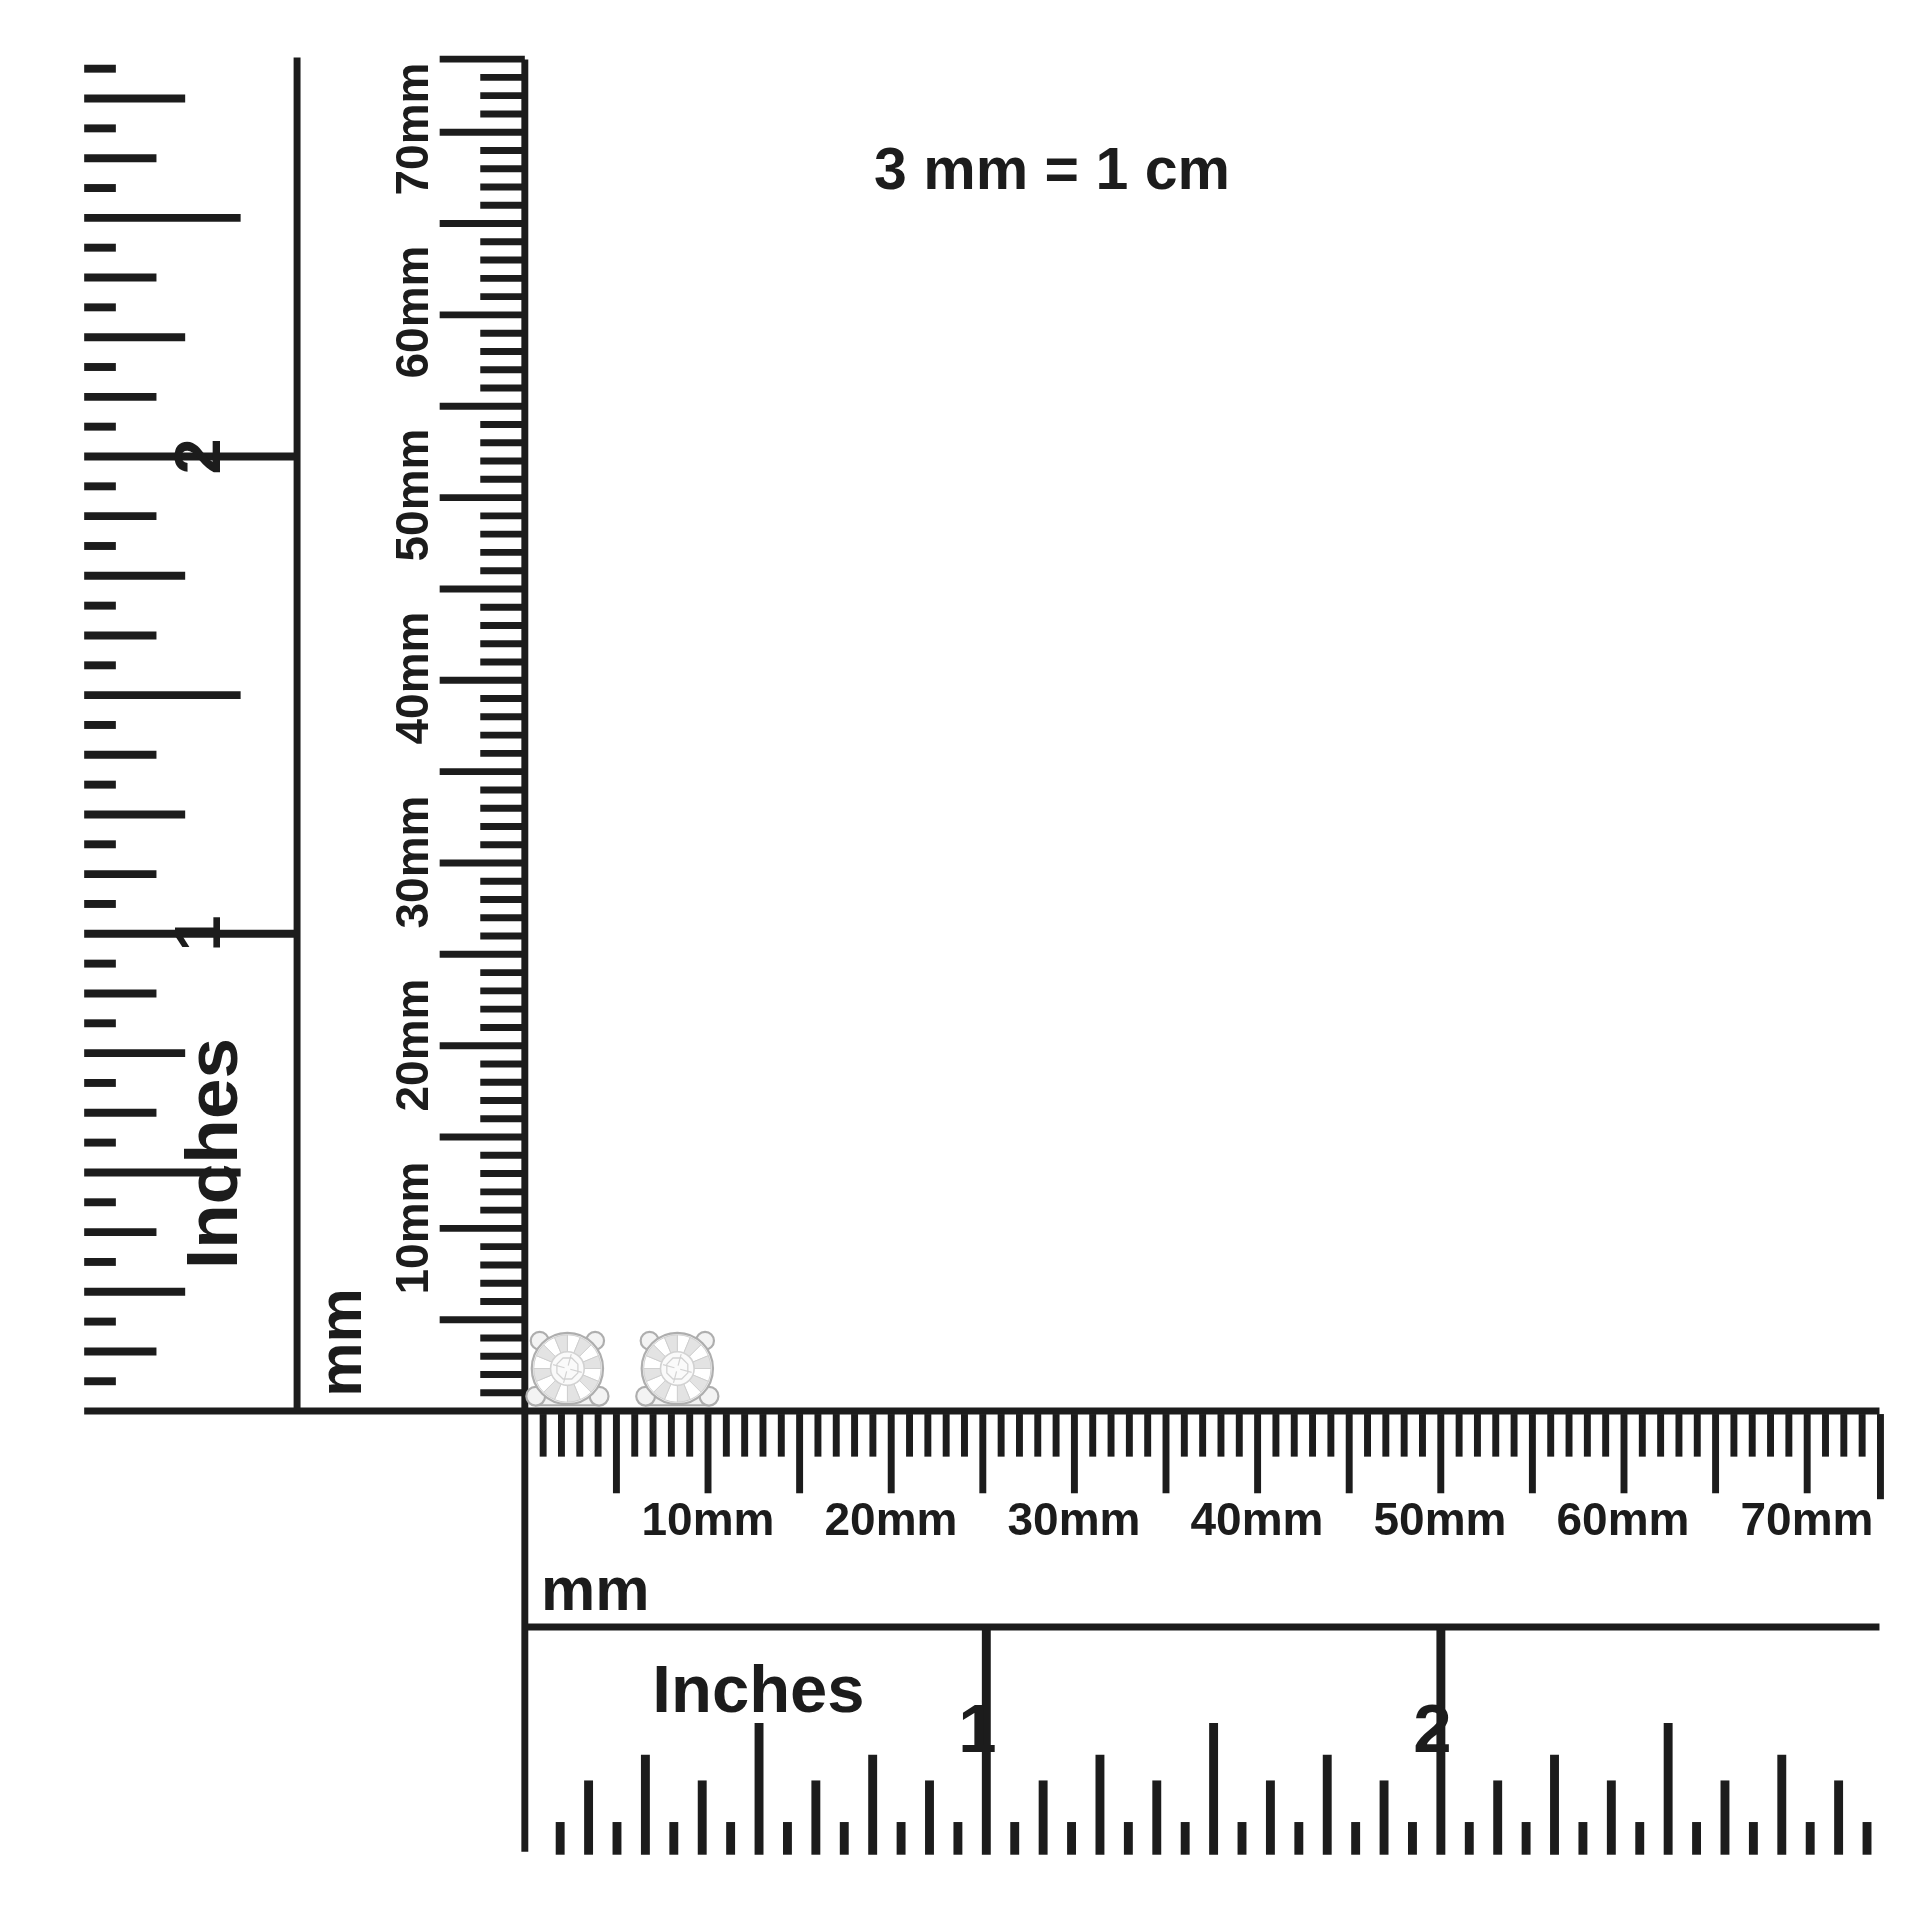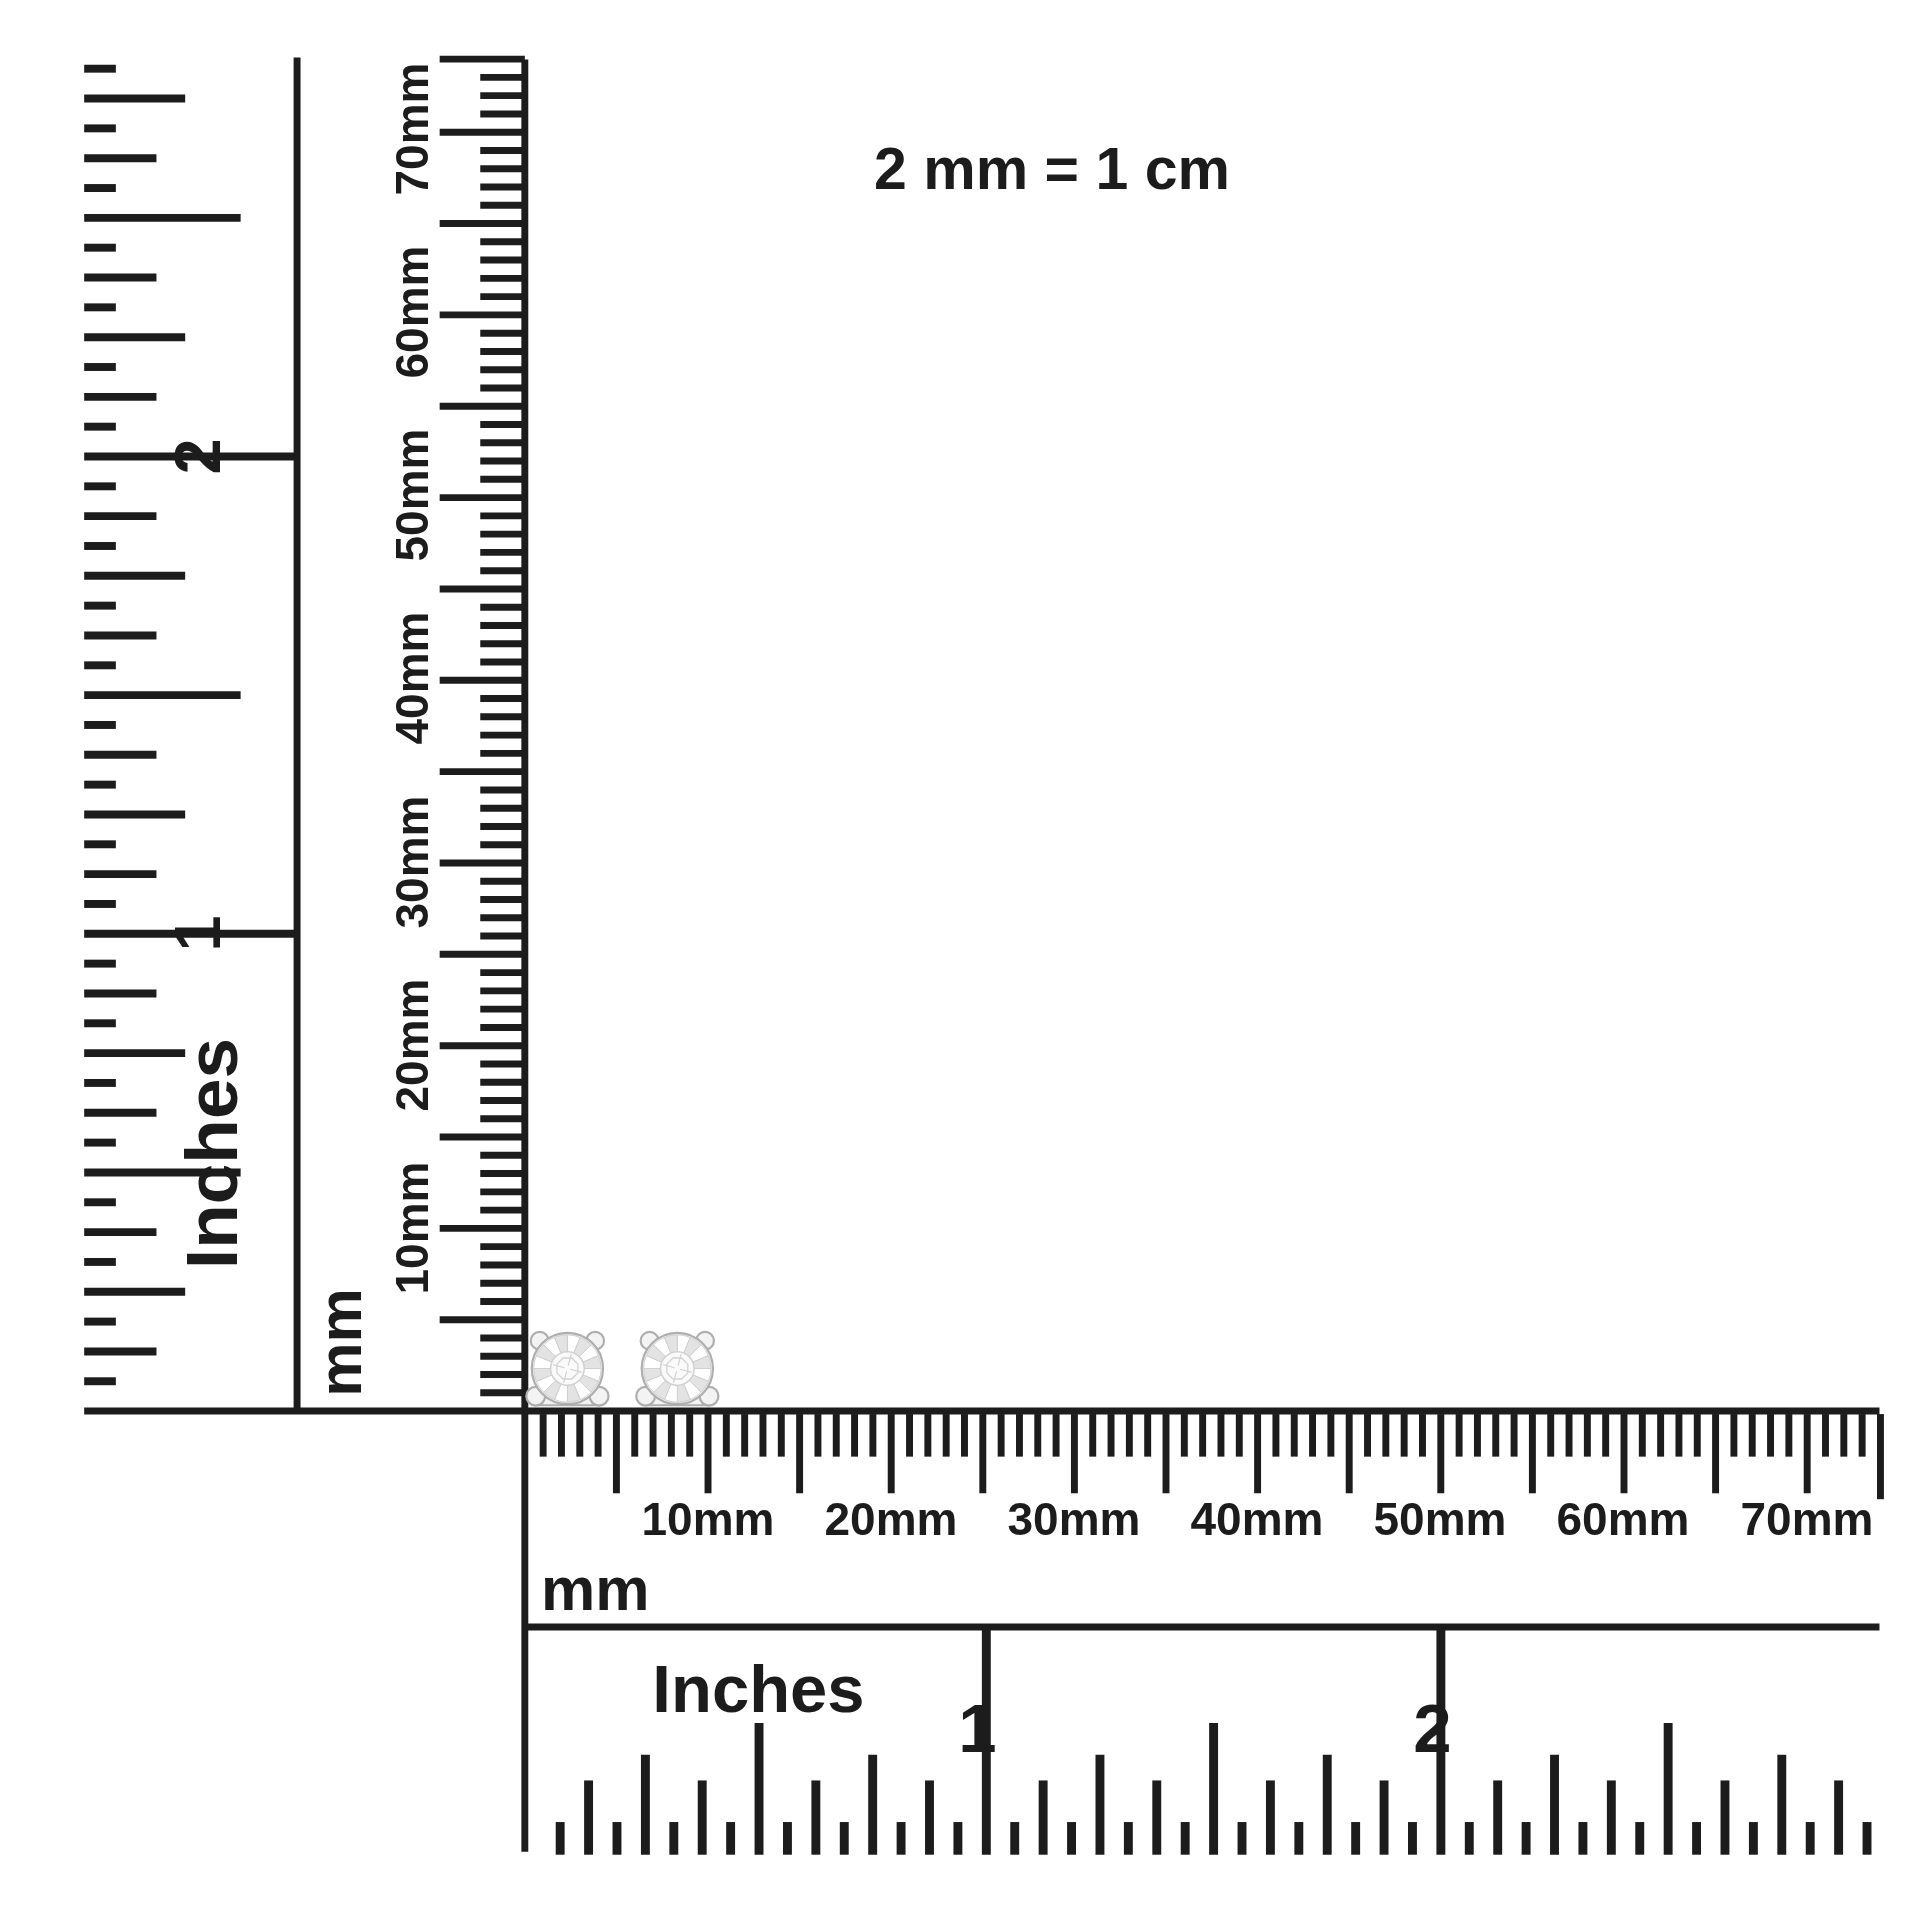--- a/index.html
+++ b/index.html
@@ -328,21 +328,21 @@
         <path d="M 684 1382 L 671.0 1350.6 A 34 34 0 0 1 684.0 1348.0 Z" fill="#e3e3e3" stroke="#cccccc" stroke-width="0.9"></path>
         <circle cx="684" cy="1382" r="17" fill="#fafafa" stroke="#d2d2d2" stroke-width="1.6"></circle>
         <polygon points="694.6,1386.4 688.4,1392.6 679.6,1392.6 673.4,1386.4 673.4,1377.6 679.6,1371.4 688.4,1371.4 694.6,1377.6" fill="none" stroke="#d2d2d2" stroke-width="1.3"></polygon>
         <line x1="686.8977774788672" y1="1382.7764571353075" x2="698.4888873943361" y2="1385.8822856765378" stroke="#d2d2d2" stroke-width="1.2"></line>
         <line x1="683.2235428646925" y1="1384.8977774788673" x2="680.1177143234622" y2="1396.488887394336" stroke="#d2d2d2" stroke-width="1.2"></line>
         <line x1="681.1022225211328" y1="1381.2235428646925" x2="669.5111126056639" y2="1378.1177143234622" stroke="#d2d2d2" stroke-width="1.2"></line>
         <line x1="684.7764571353075" y1="1379.1022225211327" x2="687.8822856765378" y2="1367.511112605664" stroke="#d2d2d2" stroke-width="1.2"></line>
       </g>
     </svg>
 
-  <div class="lbl" style="left:755px;top:139px;width:594px;font-size:59px;">2 mm = 1 cm</div>
+  <div class="lbl" style="left:755px;top:139px;width:594px;font-size:59px;">3 mm = 1 cm</div>
 
   <div class="lbl rot" style="left:327px;top:1205px;width:168px;height:46px;font-size:46px;">10mm</div>
   <div class="lbl rot" style="left:327px;top:1022px;width:168px;height:46px;font-size:46px;">20mm</div>
   <div class="lbl rot" style="left:327px;top:839px;width:168px;height:46px;font-size:46px;">30mm</div>
   <div class="lbl rot" style="left:327px;top:655px;width:168px;height:46px;font-size:46px;">40mm</div>
   <div class="lbl rot" style="left:327px;top:472px;width:168px;height:46px;font-size:46px;">50mm</div>
   <div class="lbl rot" style="left:327px;top:289px;width:168px;height:46px;font-size:46px;">60mm</div>
   <div class="lbl rot" style="left:327px;top:106px;width:168px;height:46px;font-size:46px;">70mm</div>
 
   <div class="lbl rot" style="left:269px;top:1312px;width:139px;height:61px;font-size:61px;">mm</div>

